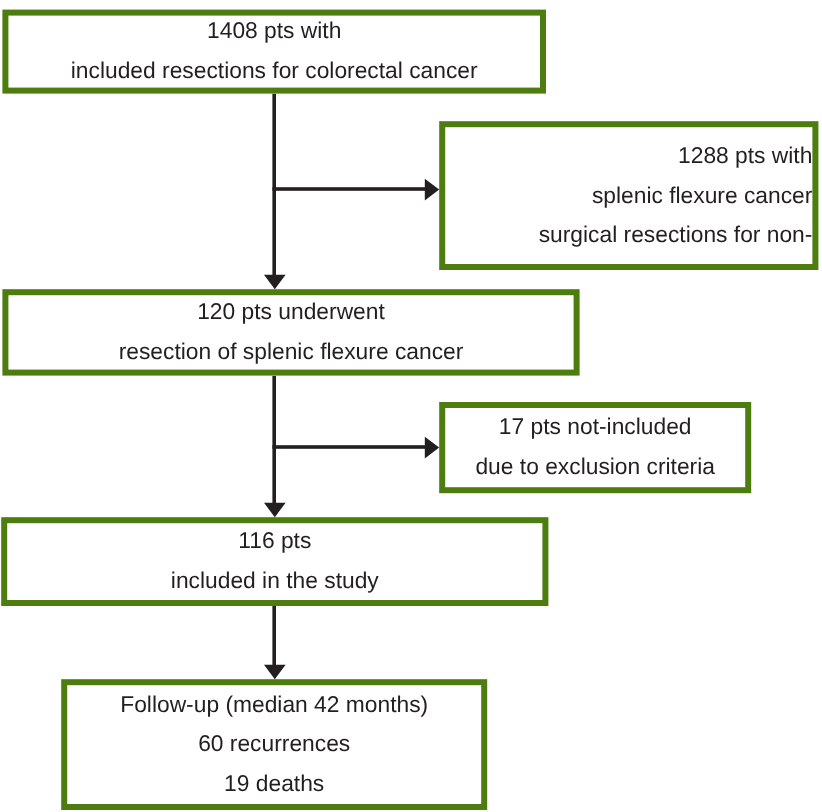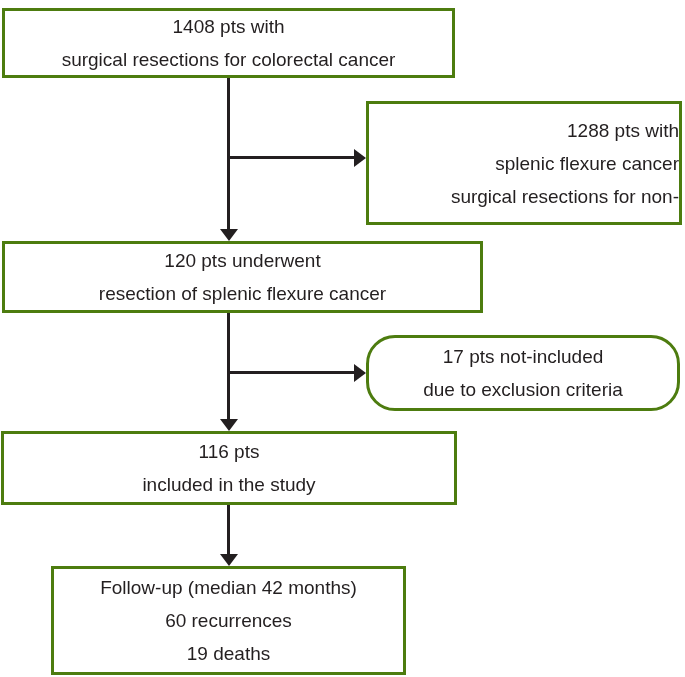--- a/index.html
+++ b/index.html
@@ -10,21 +10,21 @@
   }
   .canvas {
     position: relative;
     width: 685px;
     height: 677px;
     background: #ffffff;
     overflow: hidden;
   }
   .fbox {
     position: absolute;
-    border: 3px solid #4d7c0f;
+    border: 5px solid #4d7c0f;
     background: #ffffff;
     color: #231f20;
     display: flex;
     flex-direction: column;
     justify-content: center;
     align-items: center;
     text-align: center;
     font-size: 19px;
     line-height: 33px;
   }
@@ -51,21 +51,21 @@
     width: 0; height: 0;
     border-top: 9px solid transparent;
     border-bottom: 9px solid transparent;
     border-left: 12px solid #231f20;
   }
 
   
   #box-total        { left: 2px;   top: 8px;   width: 453px; height: 70px; }
   #box-non-splenic  { left: 366px; top: 101px; width: 316px; height: 124px; align-items: flex-end; }
   #box-splenic      { left: 2px;   top: 241px; width: 481px; height: 72px; }
-  #box-excluded     { left: 366px; top: 335px; width: 314px; height: 76px; border-radius: 29px; }
+  #box-excluded     { left: 366px; top: 335px; width: 260px; height: 76px; }
   #box-included     { left: 1px;   top: 431px; width: 456px; height: 74px; }
   #box-followup     { left: 51px;  top: 566px; width: 355px; height: 109px; }
 
   
   #trunk-seg-1 { left: 227px; top: 78px;  height: 153px; }
   #trunk-seg-2 { left: 227px; top: 313px; height: 108px; }
   #trunk-seg-3 { left: 227px; top: 505px; height: 51px; }
   #arrowhead-down-1 { left: 220px; top: 229px; }
   #arrowhead-down-2 { left: 220px; top: 419px; }
   #arrowhead-down-3 { left: 220px; top: 554px; }
@@ -89,21 +89,21 @@
   <div class="arrow-down" id="arrowhead-down-2"></div>
 
   <div class="hline" id="branch-line-2"></div>
   <div class="arrow-right" id="arrowhead-right-2"></div>
 
   <div class="vline" id="trunk-seg-3"></div>
   <div class="arrow-down" id="arrowhead-down-3"></div>
 
   <div class="fbox" id="box-total">
     <div class="line">1408 pts with</div>
-    <div class="line">surgical resections for colorectal cancer</div>
+    <div class="line">included resections for colorectal cancer</div>
   </div>
 
   <div class="fbox" id="box-non-splenic">
     <div class="line">1288 pts with</div>
     <div class="line">splenic flexure cancer</div>
     <div class="line">surgical resections for non-</div>
   </div>
 
   <div class="fbox" id="box-splenic">
     <div class="line">120 pts underwent</div>

